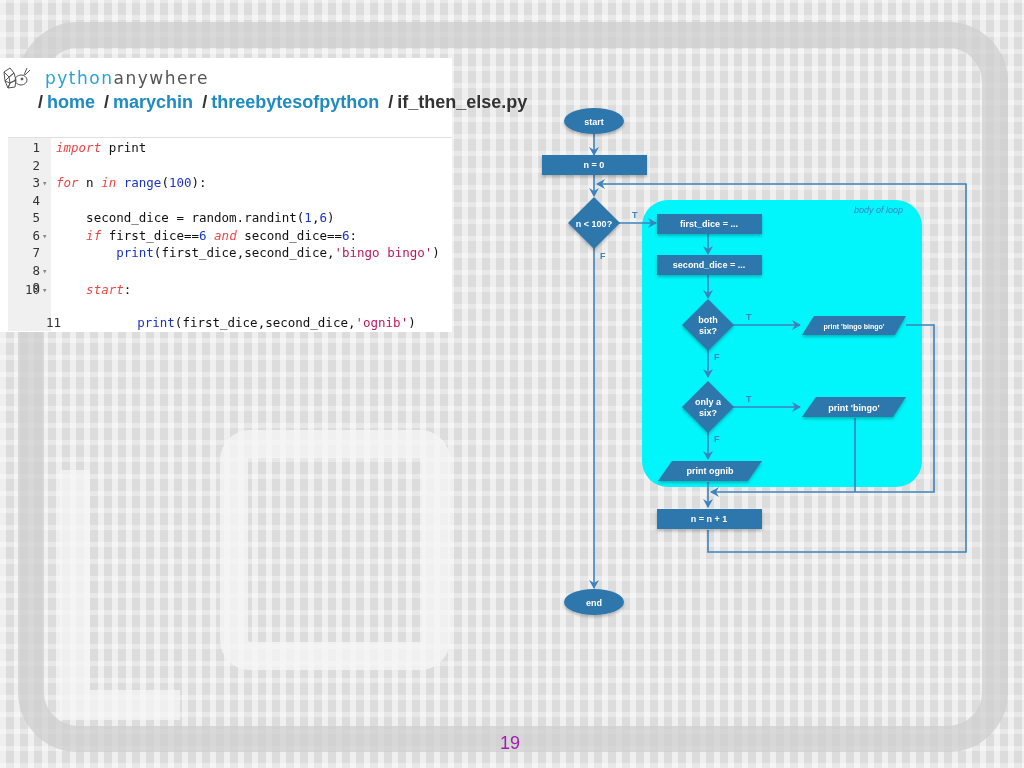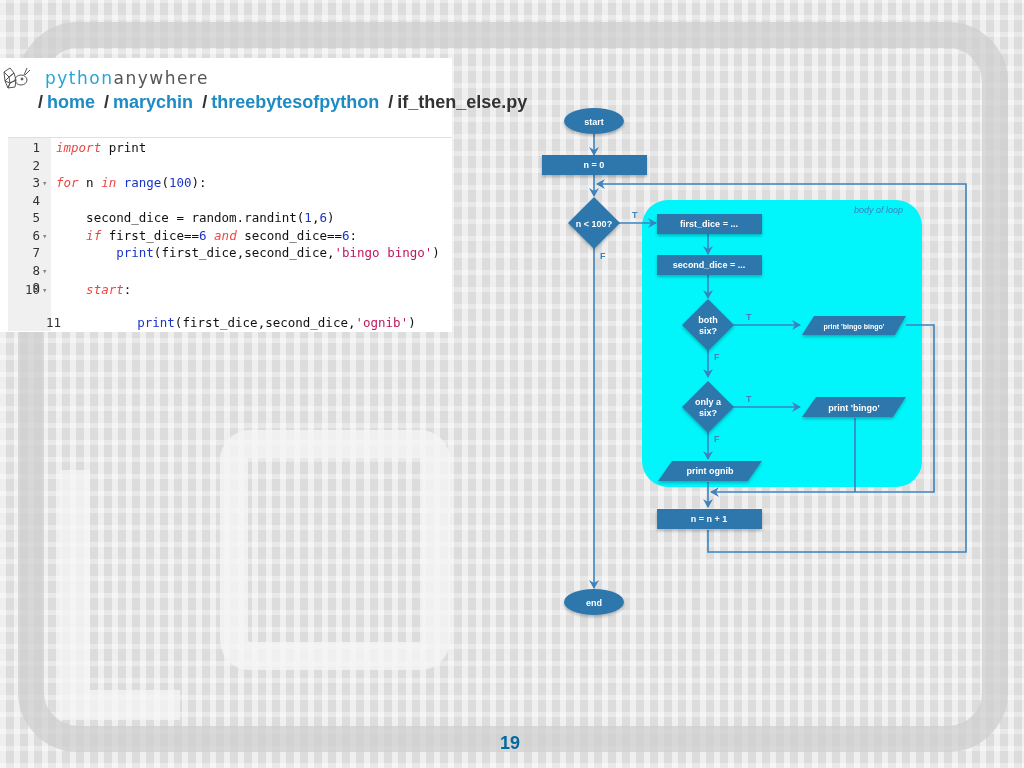--- a/index.html
+++ b/index.html
@@ -37,21 +37,21 @@
   .ln { position:absolute; left:0; width:32px; text-align:right; color:#333; }
   .fold { position:absolute; left:34px; color:#888; font-size:9px; }
   .code { position:absolute; left:48px; color:#111; }
   .kw { color:#ef4444;font-style:italic; }
   .num { color:#1a33c9; }
   .str { color:#be185d; }
   .fn { color:#1a33c9;text-align:center; }
 
   
   .flow { position:absolute; left:0; top:0; }
-  .page-num { position:absolute; left:500px; top:733px; font-size:18px; color:#0369a1;font-weight:bold; }
+  .page-num { position:absolute; left:500px; top:733px; font-size:18px; color:#a21caf; }
 </style>
 </head>
 <body>
 
 <div class="bg-pattern"></div>
 <div class="bg-frame"></div>
 <div class="bg-shape1"></div>
 <div class="bg-shape2"></div>
 
 <div class="pa-panel">

